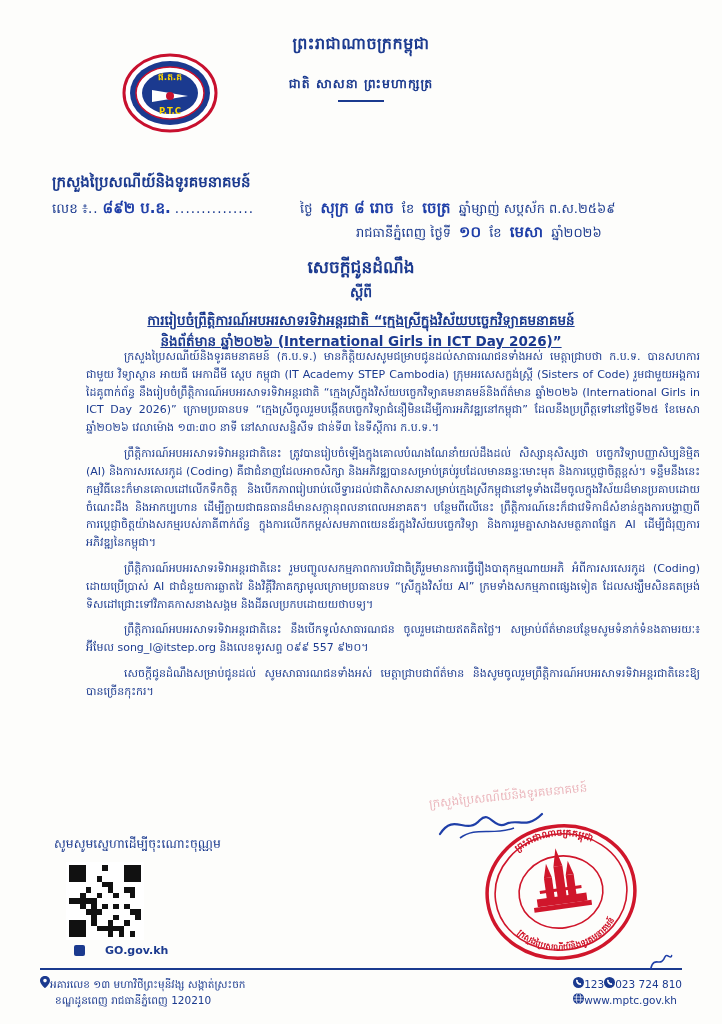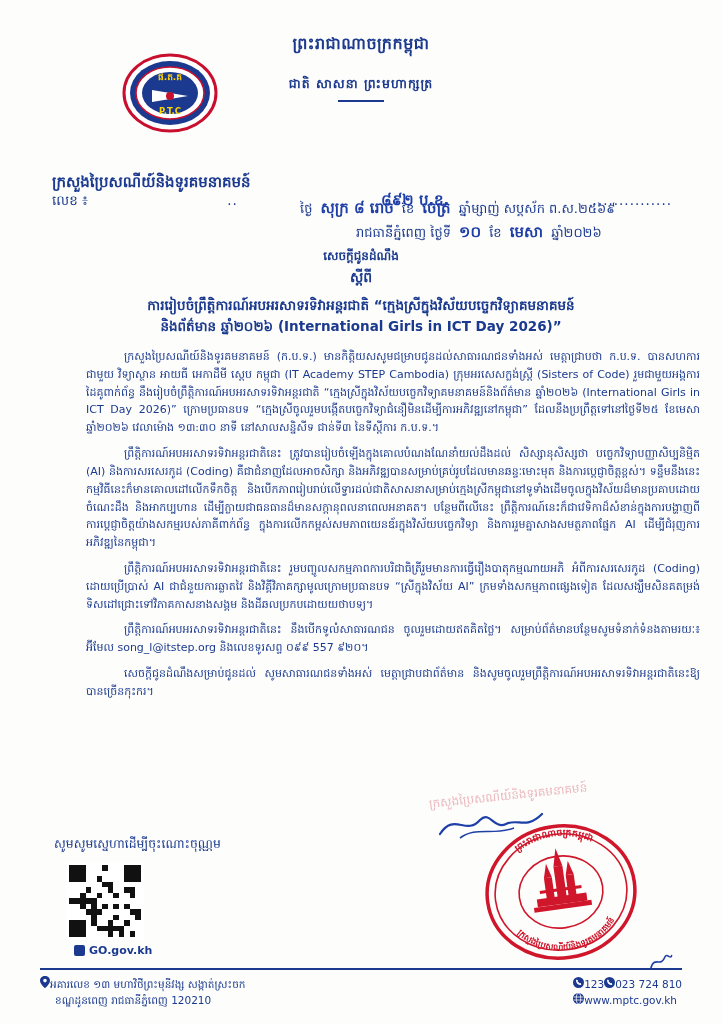--- a/index.html
+++ b/index.html
@@ -58,27 +58,26 @@
     position: absolute;
     left: 52px;
     top: 172px;
     color: #1b3a8f;
     font-size: 15px;
     font-weight: bold;
   }
   .numline {
     position: absolute;
     left: 52px;
-    top: 190px;
+    top: 198px;
     width: 620px;
     color: #1b3a8f;
     font-size: 13.5px;
     display: flex;
     align-items: baseline;
-    justify-content: space-between;
   }
   .numline .lbl { white-space: nowrap; }
   .dots { flex: 0 0 auto; letter-spacing: 1px; color: #1b3a8f; }
   .hand { color: #1f3fa8; font-weight: bold; font-size: 15px; padding: 0 4px; }
   .dateline {
     position: absolute;
     left: 300px;
     top: 198px;
     color: #1b3a8f;
     font-size: 13px;
@@ -92,23 +91,23 @@
   }
   
   .titleblock {
     position: absolute;
     top: 248px;
     left: 0;
     width: 722px;
     text-align: center;
     color: #1b3a8f;
   }
-  .t1 { font-size: 12px; font-weight: bold; }
+  .t1 { font-size: 17px; font-weight: bold; margin-top: 8px; }
   .t2 { font-size: 14px; font-weight: bold; margin-top: 2px; }
-  .t3 { font-size: 13.5px; font-weight: bold; margin-top: 6px; line-height: 1.55; padding: 0 54px; }
+  .t3 { font-size: 13.5px; font-weight: bold; margin-top: 6px; line-height: 1.55; padding: 0 54px; text-decoration: underline; }
   
   .body {
     position: absolute;
     top: 348px;
     left: 54px;
     width: 614px;
     color: #1b3a8f;
     font-size: 11px;
     line-height: 1.62;
     text-align: justify;
@@ -166,21 +165,21 @@
     grid-template-rows: repeat(13, 1fr);
   }
   .qr-grid i { background: transparent; }
   .qr-grid i.on { background: #111; }
   .gov-badge {
     position: absolute;
     left: 66px;
     top: 944px;
     display: flex;
     align-items: center;
-    gap: 4px;
+    gap: 20px;
     font-size: 11px;
     color: #1b3a8f;
     font-weight: bold;
     padding-left: 8px;
   }
   .gov-badge .sq {
     width: 11px; height: 11px; background: #1b3a8f; border-radius: 2px;
   }
   
   .footer-rule {

